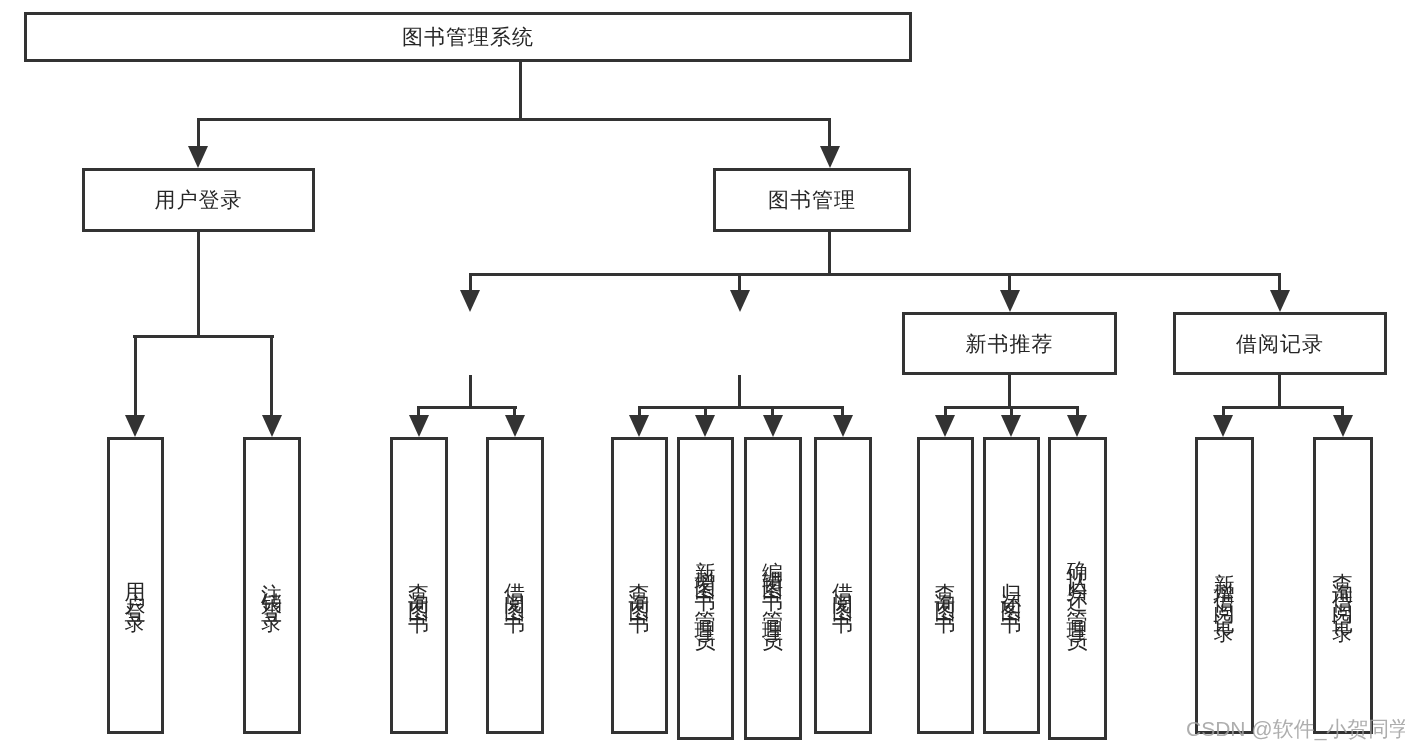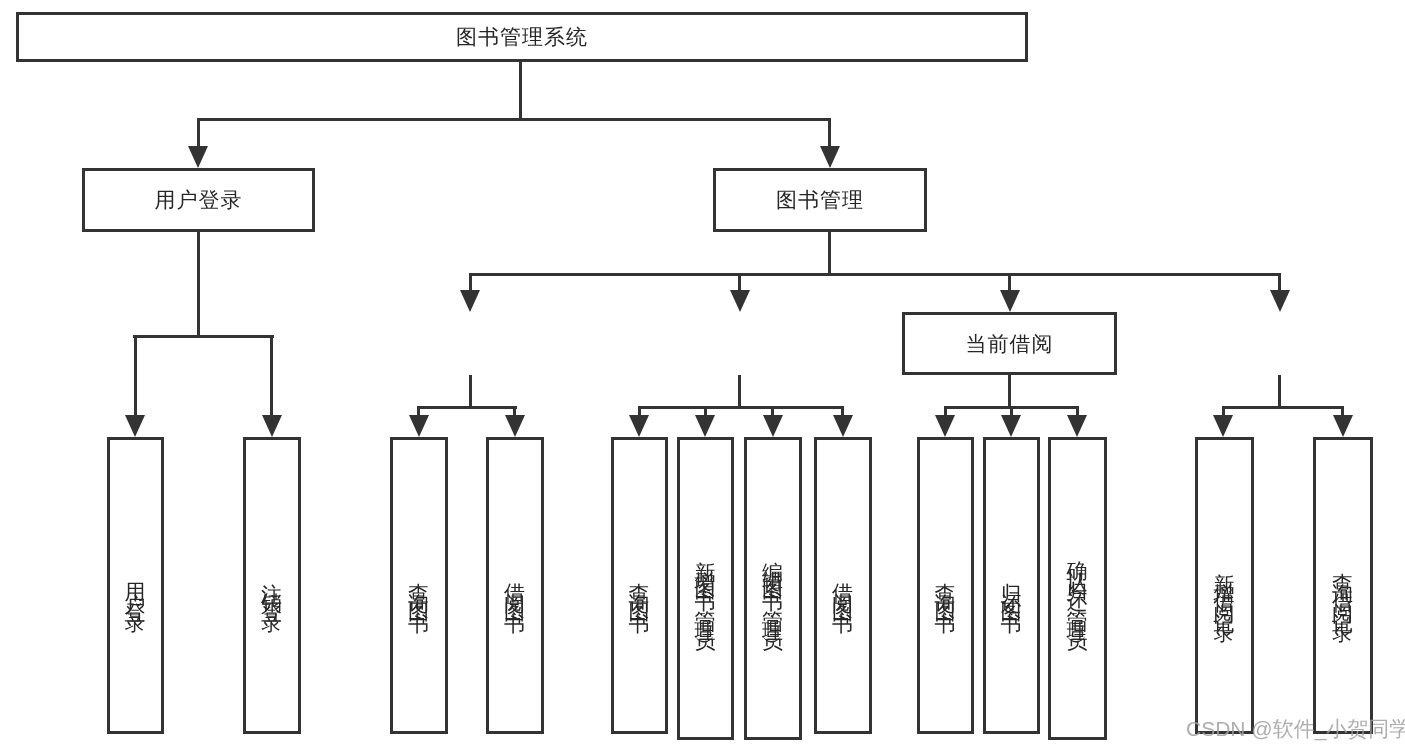--- a/index.html
+++ b/index.html
@@ -32,51 +32,52 @@
   .watermark{
     position:absolute;left:1186px;top:715px;z-index:5;
     font-size:21px;color:var(--wm);opacity:.85;white-space:nowrap;
   }
 </style>
 </head>
 <body>
 
 <div class="canvas">
 
-  <div class="node h" style="left:16px;top:12px;width:1012px;height:50px;">图书管理系统</div>
+  <div class="node h" style="left:24px;top:12px;width:888px;height:50px;">图书管理系统</div>
 
   <div class="line" style="left:519px;top:62px;width:3px;height:56px;"></div>
   <div class="line" style="left:197px;top:118px;width:634px;height:3px;"></div>
   <div class="line" style="left:197px;top:118px;width:3px;height:32px;"></div>
   <div class="arrow" style="left:188px;top:146px;"></div>
   <div class="line" style="left:828px;top:118px;width:3px;height:32px;"></div>
   <div class="arrow" style="left:820px;top:146px;"></div>
 
   <div class="node h" style="left:82px;top:168px;width:233px;height:64px;">用户登录</div>
-  <div class="node h" style="left:713px;top:168px;width:214px;height:64px;">图书管理</div>
+  <div class="node h" style="left:713px;top:168px;width:198px;height:64px;">图书管理</div>
 
   <div class="line" style="left:197px;top:232px;width:3px;height:103px;"></div>
   <div class="line" style="left:133px;top:335px;width:141px;height:3px;"></div>
   <div class="line" style="left:134px;top:335px;width:3px;height:84px;"></div>
   <div class="arrow" style="left:125px;top:415px;"></div>
   <div class="line" style="left:270px;top:335px;width:3px;height:84px;"></div>
   <div class="arrow" style="left:262px;top:415px;"></div>
 
   <div class="line" style="left:828px;top:232px;width:3px;height:41px;"></div>
   <div class="line" style="left:469px;top:273px;width:812px;height:3px;"></div>
   <div class="line" style="left:469px;top:273px;width:3px;height:21px;"></div>
   <div class="arrow" style="left:460px;top:290px;"></div>
   <div class="line" style="left:738px;top:273px;width:3px;height:21px;"></div>
   <div class="arrow" style="left:730px;top:290px;"></div>
   <div class="line" style="left:1008px;top:273px;width:3px;height:21px;"></div>
   <div class="arrow" style="left:1000px;top:290px;"></div>
   <div class="line" style="left:1278px;top:273px;width:3px;height:21px;"></div>
   <div class="arrow" style="left:1270px;top:290px;"></div>
 
-  <div class="node h" style="left:902px;top:312px;width:215px;height:63px;">当前借阅</div>
+  <div class="node h" style="left:902px;top:312px;width:215px;height:63px;">新书推荐</div>
+  <div class="node h" style="left:1173px;top:312px;width:214px;height:63px;">借阅记录</div>
 
   <div class="line" style="left:469px;top:375px;width:3px;height:33px;"></div>
   <div class="line" style="left:417px;top:406px;width:100px;height:3px;"></div>
   <div class="line" style="left:417px;top:406px;width:3px;height:12px;"></div>
   <div class="arrow" style="left:409px;top:415px;"></div>
   <div class="line" style="left:513px;top:406px;width:3px;height:12px;"></div>
   <div class="arrow" style="left:505px;top:415px;"></div>
 
   <div class="line" style="left:738px;top:375px;width:3px;height:33px;"></div>
   <div class="line" style="left:638px;top:406px;width:206px;height:3px;"></div>

